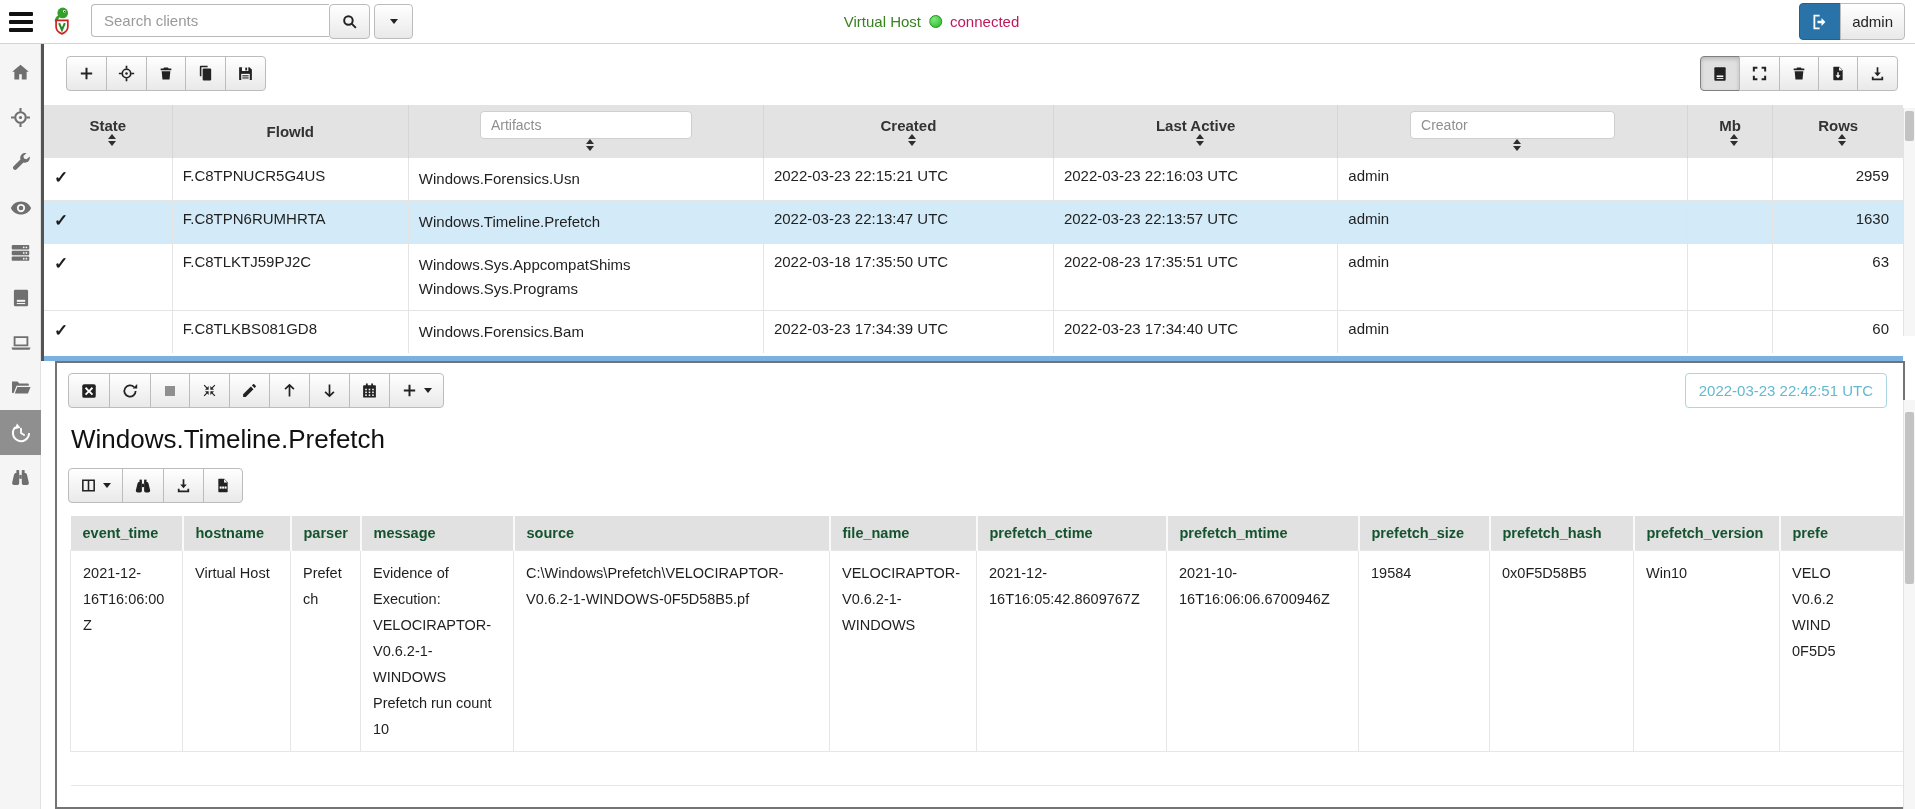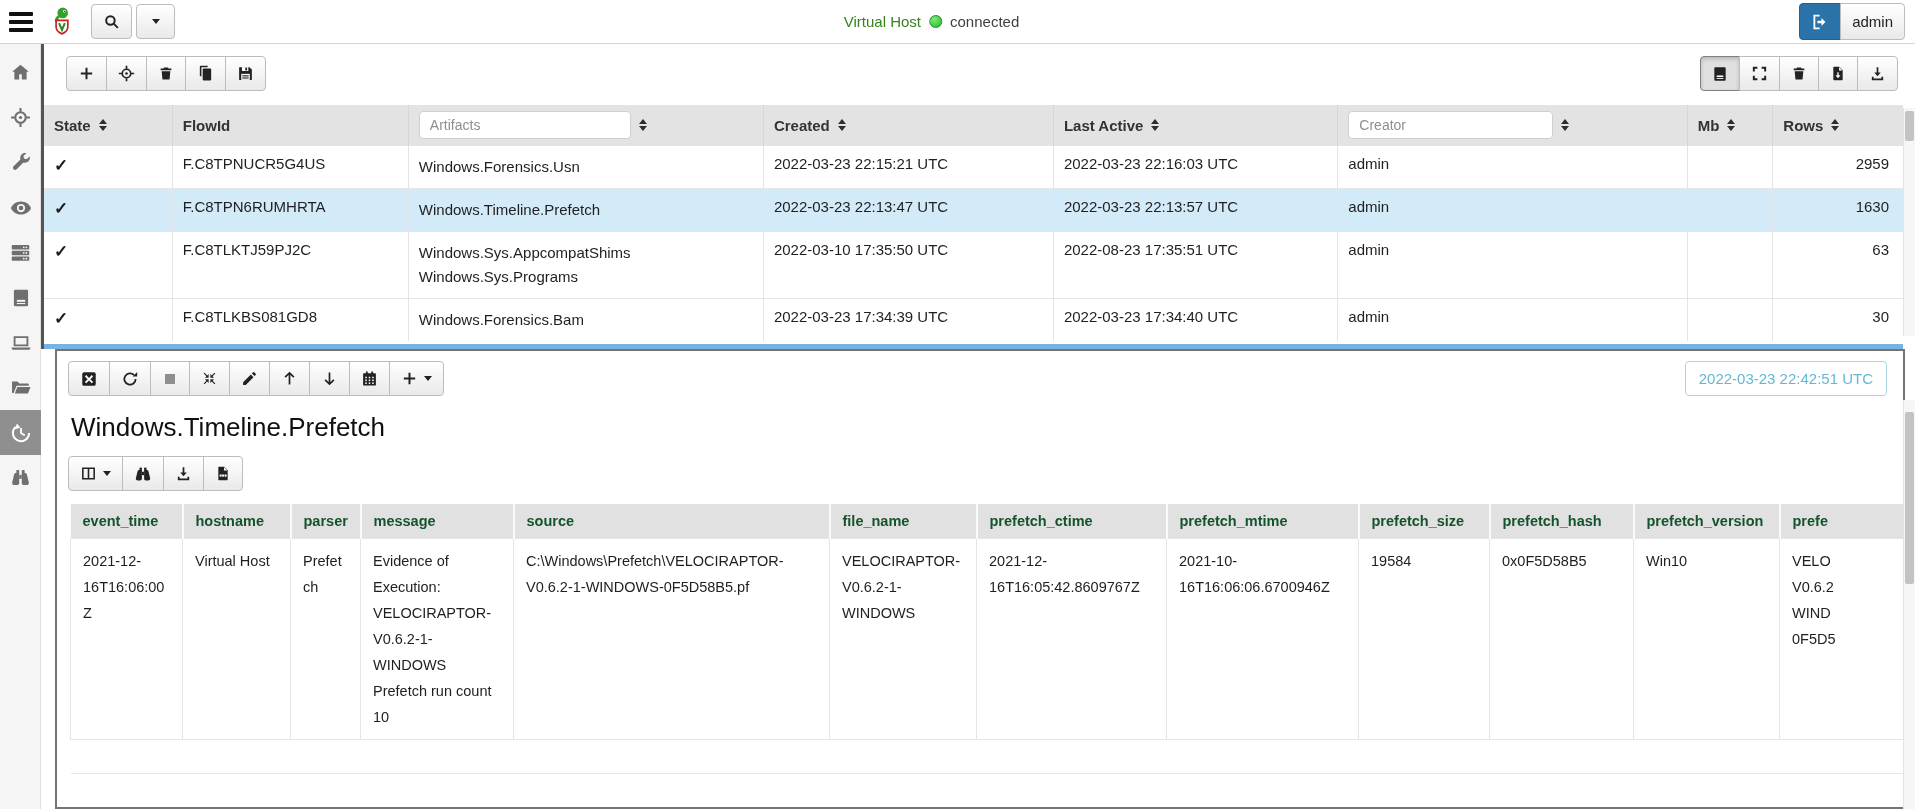--- a/index.html
+++ b/index.html
@@ -34,21 +34,21 @@
   .btn-group .btn:only-child { border-radius:4px; }
   .btn.solo { border-radius:4px; }
   .btn.pressed { background:#e0e0e0; border-color:#7f7f7f; box-shadow:inset 0 2px 4px rgba(0,0,0,.18); }
   .caret { width:0; height:0; border-left:4.5px solid transparent; border-right:4.5px solid transparent;
            border-top:5px solid #222; display:inline-block; }
   .host-status { position:absolute; left:50%; transform:translateX(calc(-50% - 26px));
                  display:flex; align-items:center; gap:8px; font-size:15px; }
   .host-name { color:#37821f; }
   .status-dot { width:13px; height:13px; border-radius:50%;
                 background:radial-gradient(circle at 35% 30%, #7ee87e, #22bb22); border:1px solid #1d8f1d; }
-  .status-text { color:#404040; }
+  .status-text { color:#be185d; }
   .nav-right { margin-left:auto; display:flex; }
   .nav-right .btn { height:37px; }
   .btn-primary { background:#2a73a8; border-color:#25608c; }
 
   
   .app { display:flex; height:765px; }
   .sidebar { width:41px; background:#f5f5f5; border-right:1px solid #e1e1e1;
              display:flex; flex-direction:column; padding-top:6px; flex:none; }
   .side-item { width:41px; height:45px; display:flex; align-items:center; justify-content:center;
                color:#6f6f6f; cursor:pointer; }
@@ -56,21 +56,21 @@
   .main { flex:1; min-width:0; position:relative; display:flex; flex-direction:column; background:#fff; }
 
   
   .flows { border-left:3px solid #545454; margin-right:12px; }
   .flows-toolbar { display:flex; padding:12px 5px 14px 22px; }
   .flows-toolbar .right { margin-left:auto; }
   table.flows-table { width:100%; table-layout:fixed; border-collapse:collapse; }
   .flows-table th { background:#e3e3e3; text-align:left; padding:6px 10px; font-size:15px;
                     color:#333; height:34px; border-right:1px solid #d6d6d6; }
   .flows-table th:last-child { border-right:none; }
-  .th-flex { display:flex; align-items:center; }
+  .th-flex { display:flex; align-items:center;flex-direction:column; }
   .sort { display:inline-flex; flex-direction:column; gap:2px; margin-left:8px; }
   .sort i { display:block; width:0; height:0; border-left:4.5px solid transparent; border-right:4.5px solid transparent; }
   .sort .up { border-bottom:5px solid #2e2e2e; }
   .sort .dn { border-top:5px solid #2e2e2e; }
   .filter-input { width:212px; height:28px; border:1px solid #cfcfcf; border-radius:4px;
                   padding:0 10px; font-size:14px; color:#444; font-family:"Liberation Sans",sans-serif; }
   .filter-input::placeholder { color:#8f8f8f; }
   .flows-table td { padding:9px 10px; font-size:15px; border-top:1px solid #e4e4e4;
                     border-right:1px solid #e4e4e4; vertical-align:top; color:#1f1f1f; }
   .flows-table td:last-child { border-right:none; }
@@ -121,20 +121,21 @@
     <svg width="27" height="32" viewBox="0 0 24 30">
       <circle cx="15" cy="6.5" r="5" fill="#33a02c"></circle>
       <circle cx="16.6" cy="5" r="1.2" fill="#fff"></circle>
         <circle cx="16.9" cy="5" r=".6" fill="#000"></circle>
       <path d="M10.8 8.6c-2.2 1.4-3.3 3.4-3.3 6h3c0-2 .8-3.6 2.1-4.6z" fill="#33a02c"></path>
       <path d="M8.8 13.5h11v6c0 3.2-2.4 5.4-5.5 6.6-3.1-1.2-5.5-3.4-5.5-6.6z" fill="#fff" stroke="#c22" stroke-width="1.6"></path>
       <path d="M11.6 16l2.7 6.4L17 16" stroke="#2a8a24" fill="none" stroke-width="1.9"></path>
     </svg>
   </span>
   <div class="search-group">
+    <input placeholder="Search clients" style="">
     <span class="btn-group">
       <button class="btn">
         <svg class="ic" width="17" height="17" viewBox="0 0 24 24">
           <g fill="none" stroke="#222" stroke-width="2.8">
               <circle cx="10.5" cy="10.5" r="6"></circle>
               <path d="M15 15l6 6"></path>
             </g>
         </svg>
       </button>
     </span>
@@ -418,35 +419,35 @@
             <td>2022-03-23 22:13:57 UTC</td>
             <td>admin</td>
             <td></td>
             <td class="num">1630</td>
           </tr>
           <tr>
             <td><span class="check">✓</span></td>
             <td>F.C8TLKTJ59PJ2C</td>
             <td class="preline">Windows.Sys.AppcompatShims
 Windows.Sys.Programs</td>
-            <td>2022-03-10 17:35:50 UTC</td>
+            <td>2022-03-18 17:35:50 UTC</td>
             <td>2022-08-23 17:35:51 UTC</td>
             <td>admin</td>
             <td></td>
             <td class="num">63</td>
           </tr>
           <tr>
             <td><span class="check">✓</span></td>
             <td>F.C8TLKBS081GD8</td>
             <td class="preline">Windows.Forensics.Bam</td>
             <td>2022-03-23 17:34:39 UTC</td>
             <td>2022-03-23 17:34:40 UTC</td>
             <td>admin</td>
             <td></td>
-            <td class="num">30</td>
+            <td class="num">60</td>
           </tr>
         </tbody>
       </table>
       <div class="hscroll"></div>
     </div>
 
 
     <div class="panel">
       <div class="cell-toolbar">
         <span class="btn-group">

